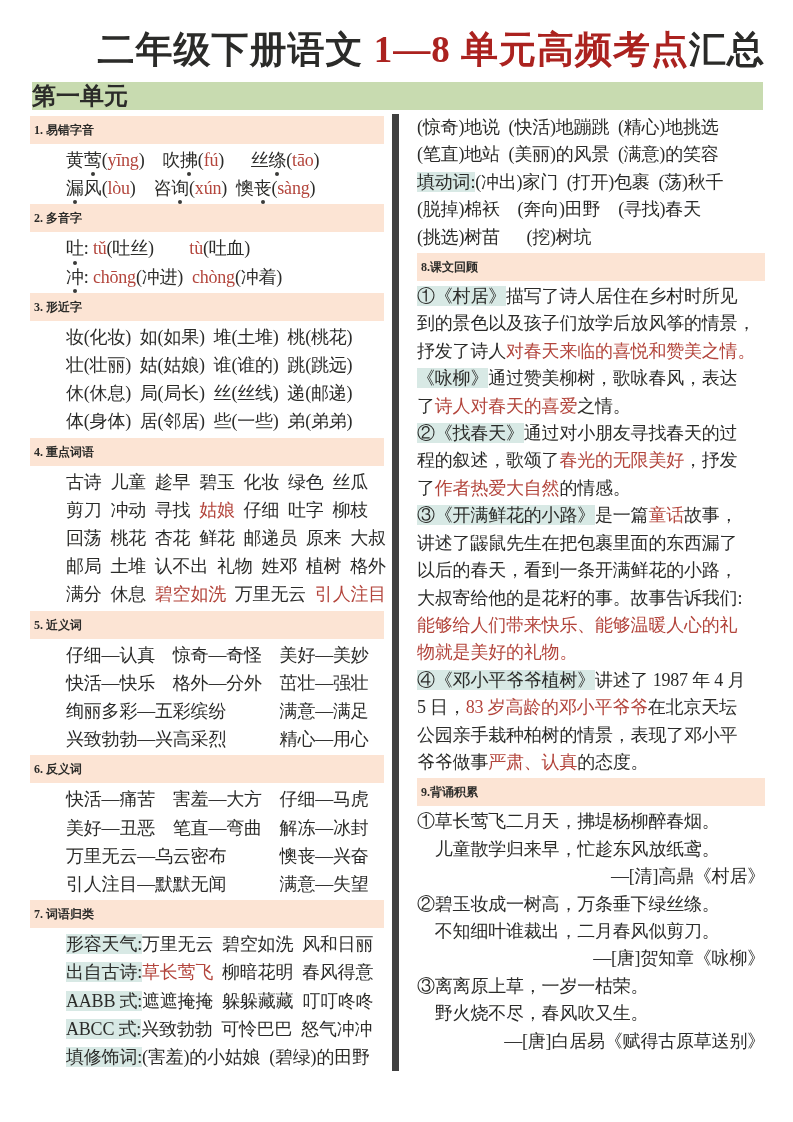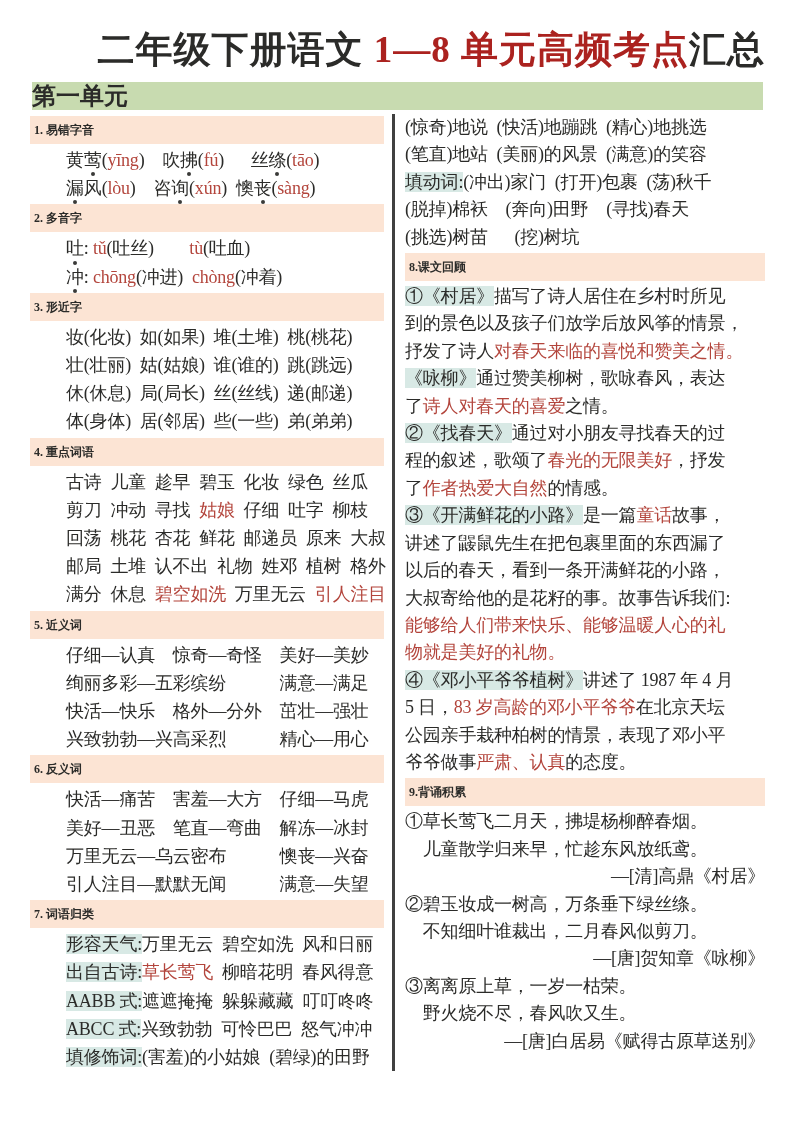--- a/index.html
+++ b/index.html
@@ -17,21 +17,21 @@
     line-height:52px;white-space:nowrap;
   }
   .title .t-red{color:var(--title-red);}
   .banner{
     background:var(--green);text-align:left;font-size:24px;font-weight:bold;
     line-height:28px;height:28px;margin:6px 2px 4px 2px;
   }
   .cols{display:flex;align-items:stretch;}
   .col{box-sizing:border-box;}
   .col-left{width:362px;padding-right:8px;}
-  .col-right{width:373px;border-left:3px solid #404040;padding-left:10px;}
+  .col-right{width:373px;border-left:7px solid #404040;padding-left:18px;}
   .sec-header{
     background:var(--peach);line-height:26px;padding:1px 4px;
     font-size:12px;font-weight:600;margin:2px 0;
   }
   .line{
     font-size:18px;line-height:27.4px;white-space:nowrap;letter-spacing:-0.2px;
   }
   .col-left .line{line-height:28.2px;margin-left:36px;}
   .line.right{text-align:right;}
   .seg-r{color:var(--red);}
@@ -62,22 +62,22 @@
         <div class="line"><span>休(休息) 局(局长) 丝(丝线) 递(邮递)</span></div>
         <div class="line"><span>体(身体) 居(邻居) 些(一些) 弟(弟弟)</span></div>
         <div class="sec-header">4. 重点词语</div>
         <div class="line"><span>古诗 儿童 趁早 碧玉 化妆 绿色 丝瓜</span></div>
         <div class="line"><span>剪刀 冲动 寻找 </span><span class="seg-r">姑娘</span><span> 仔细 吐字 柳枝</span></div>
         <div class="line"><span>回荡 桃花 杏花 鲜花 邮递员 原来 大叔</span></div>
         <div class="line"><span>邮局 土堆 认不出 礼物 姓邓 植树 格外</span></div>
         <div class="line"><span>满分 休息 </span><span class="seg-r">碧空如洗</span><span> 万里无云 </span><span class="seg-r">引人注目</span></div>
         <div class="sec-header">5. 近义词</div>
         <div class="line"><span>仔细—认真 惊奇—奇怪 美好—美妙</span></div>
+        <div class="line"><span>快活—快乐 格外—分外 茁壮—强壮</span></div>
         <div class="line"><span>绚丽多彩—五彩缤纷   满意—满足</span></div>
-        <div class="line"><span>快活—快乐 格外—分外 茁壮—强壮</span></div>
         <div class="line"><span>兴致勃勃—兴高采烈   精心—用心</span></div>
         <div class="sec-header">6. 反义词</div>
         <div class="line"><span>快活—痛苦 害羞—大方 仔细—马虎</span></div>
         <div class="line"><span>美好—丑恶 笔直—弯曲 解冻—冰封</span></div>
         <div class="line"><span>万里无云—乌云密布   懊丧—兴奋</span></div>
         <div class="line"><span>引人注目—默默无闻   满意—失望</span></div>
         <div class="sec-header">7. 词语归类</div>
         <div class="line"><span class="seg-h">形容天气:</span><span>万里无云 碧空如洗 风和日丽</span></div>
         <div class="line"><span class="seg-h">出自古诗:</span><span class="seg-r">草长莺飞</span><span> 柳暗花明 春风得意</span></div>
         <div class="line"><span class="seg-h">AABB 式:</span><span>遮遮掩掩 躲躲藏藏 叮叮咚咚</span></div>

